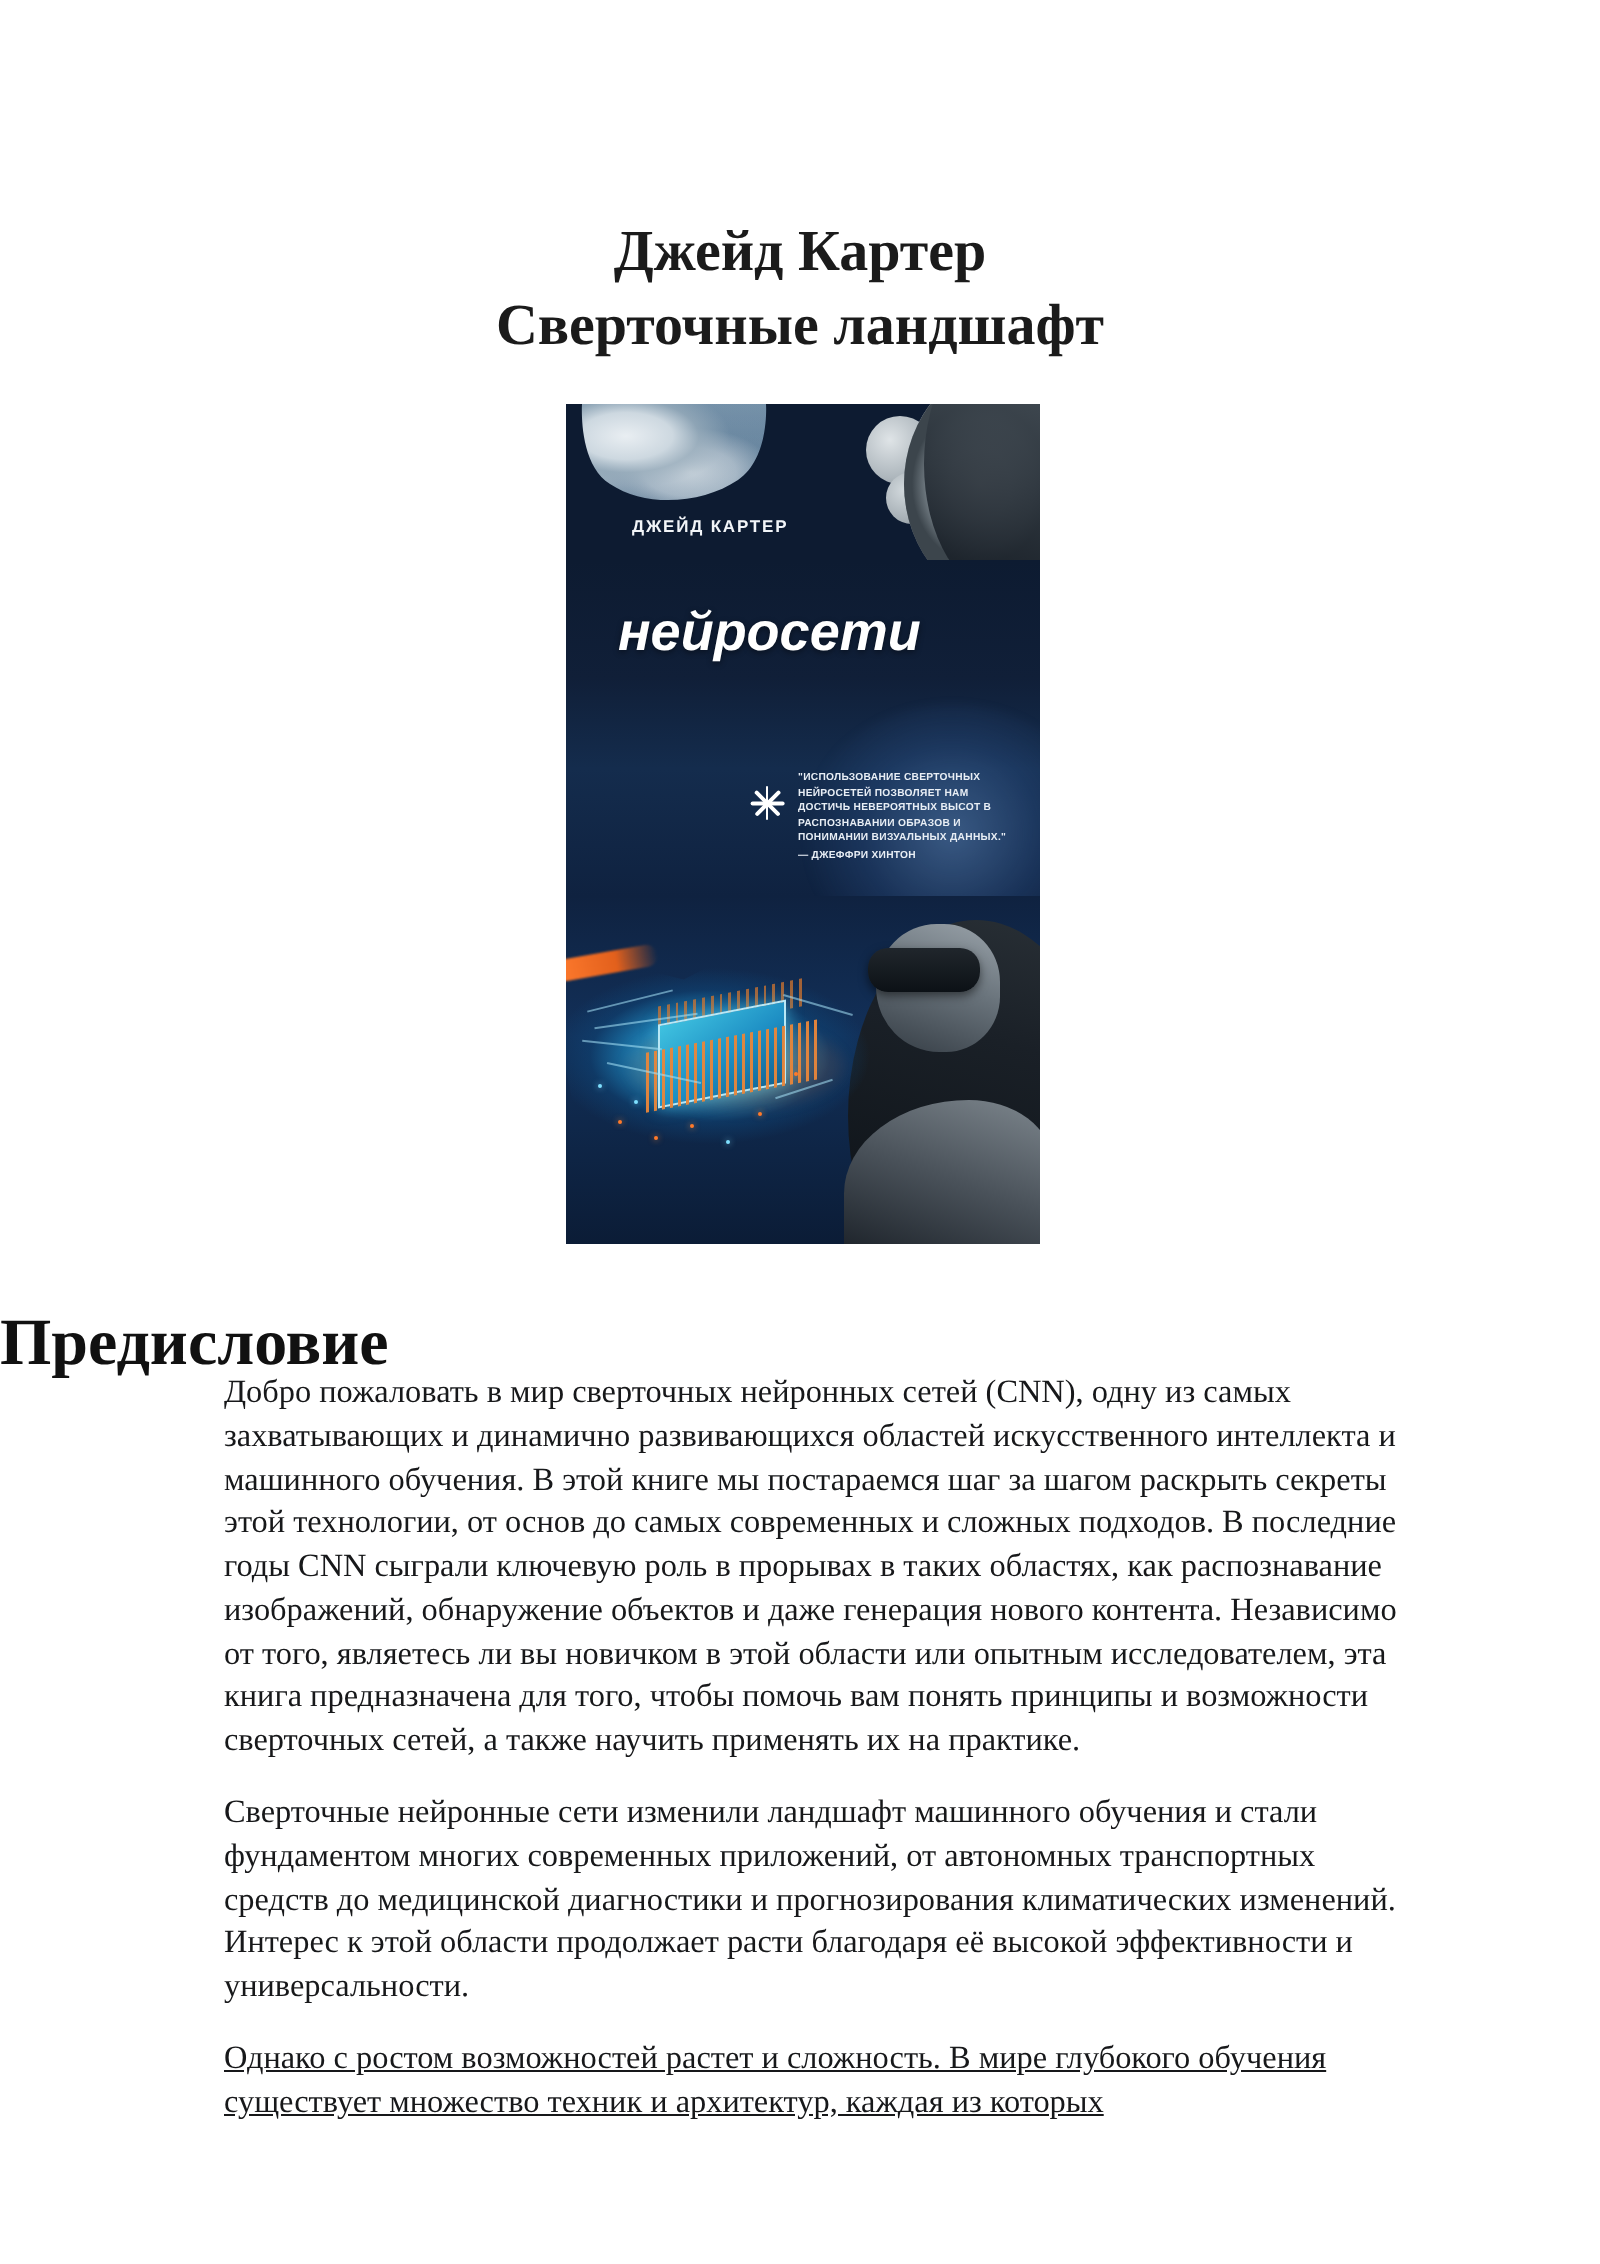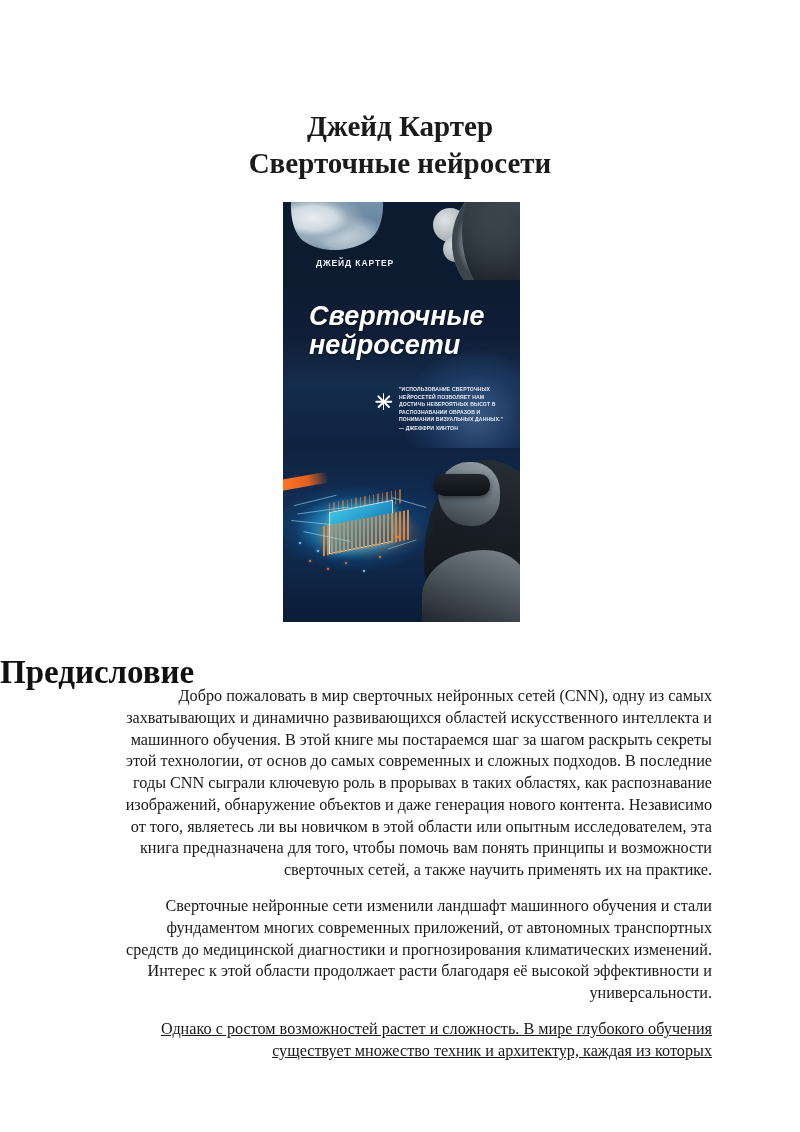--- a/index.html
+++ b/index.html
@@ -300,51 +300,50 @@
     left: 112px;
     top: 686px;
     width: 600px;
   }
   .body-text p {
     margin: 0 0 14px 0;
     font-family: "Liberation Serif", "DejaVu Serif", serif;
     font-size: 16.2px;
     line-height: 1.345;
     color: #17181a;
-    text-align: right;
+    text-align: left;
   }
   .body-text p:last-child { margin-bottom: 0; text-decoration: underline; }
 </style>
 </head>
 <body>
 
 <div class="page">
 
   <div class="doc-title">
     <span class="line">Джейд Картер</span>
-    <span class="line">Сверточные нейросети</span>
+    <span class="line">Сверточные ландшафт</span>
   </div>
 
   <div class="cover-wrap">
     <div class="cover">
 
       <div class="cover-sky"></div>
       <div class="cover-skymask"></div>
       <div class="cover-blob-a"></div>
       <div class="cover-blob-b"></div>
       <div class="cover-portrait"></div>
       <div class="cover-portrait-hair"></div>
 
       <div class="cover-mid"></div>
       <div class="cover-glow"></div>
 
       <div class="cover-author">ДЖЕЙД КАРТЕР</div>
 
       <div class="cover-title">
-        <span class="l">Сверточные</span>
         <span class="l">нейросети</span>
       </div>
 
       <div class="cover-quote-row">
         <span class="sparkle">
           <i></i>
             <i></i>
             <i></i>
             <i></i>
         </span>

